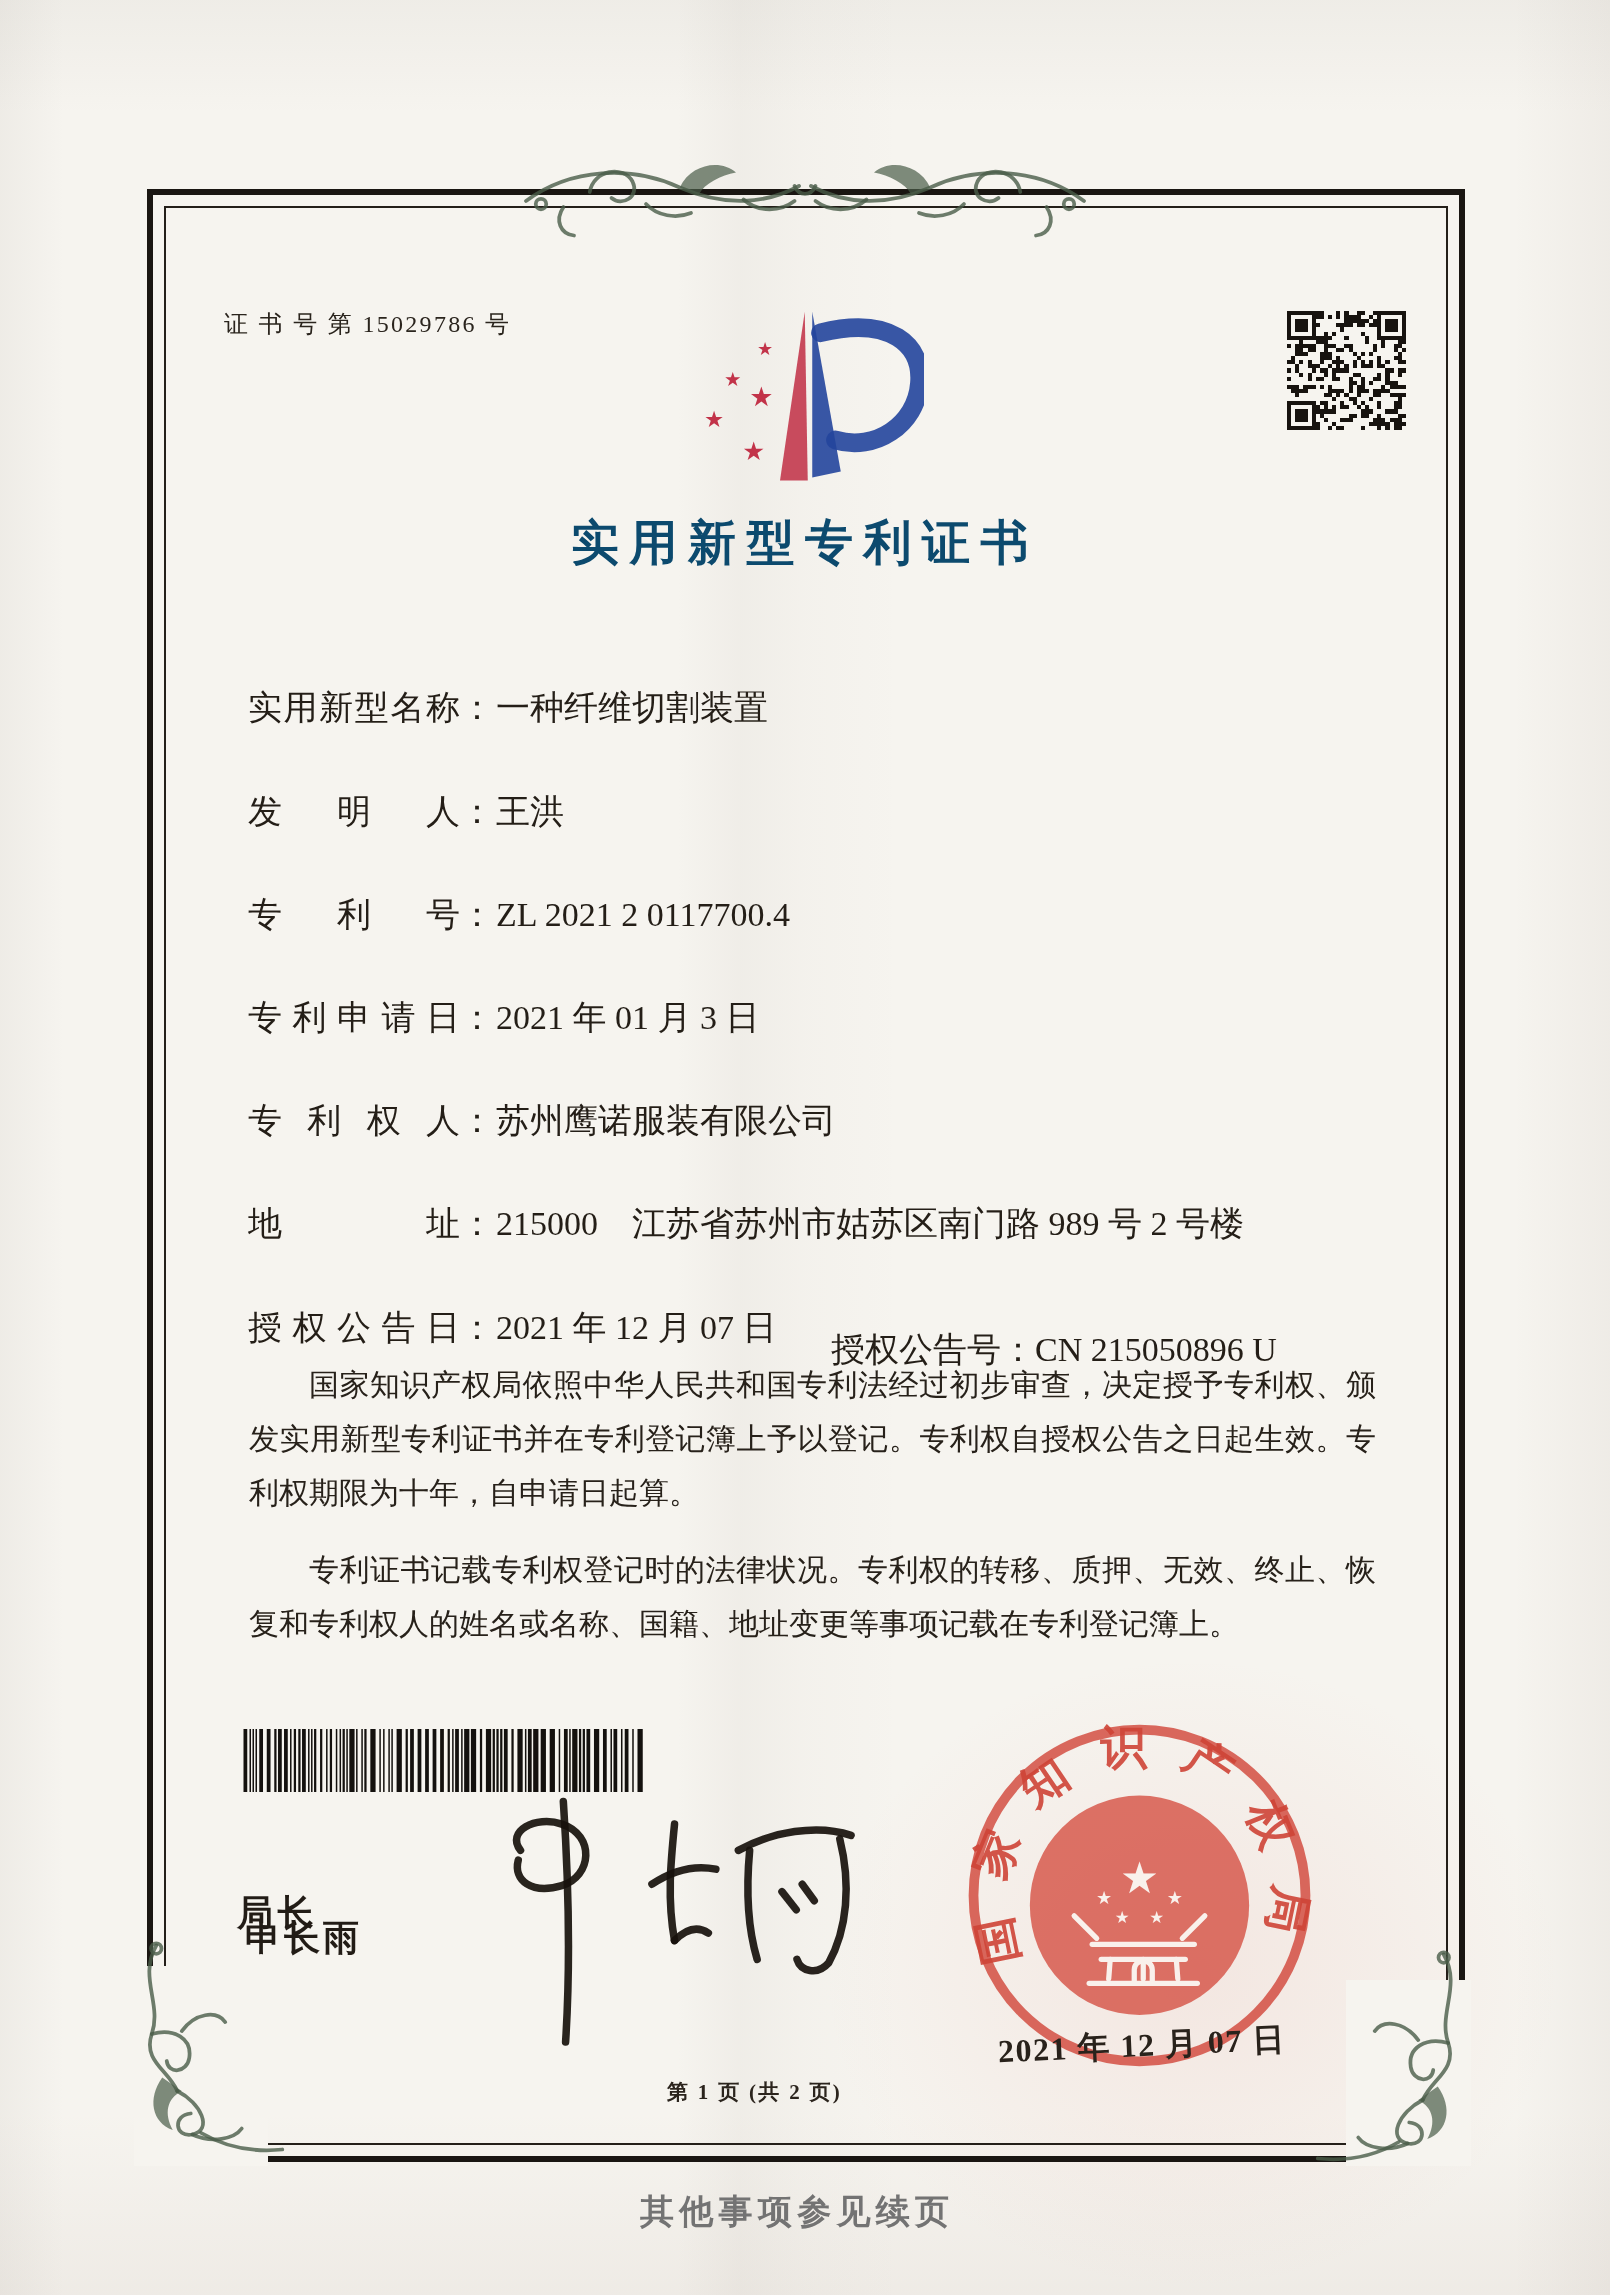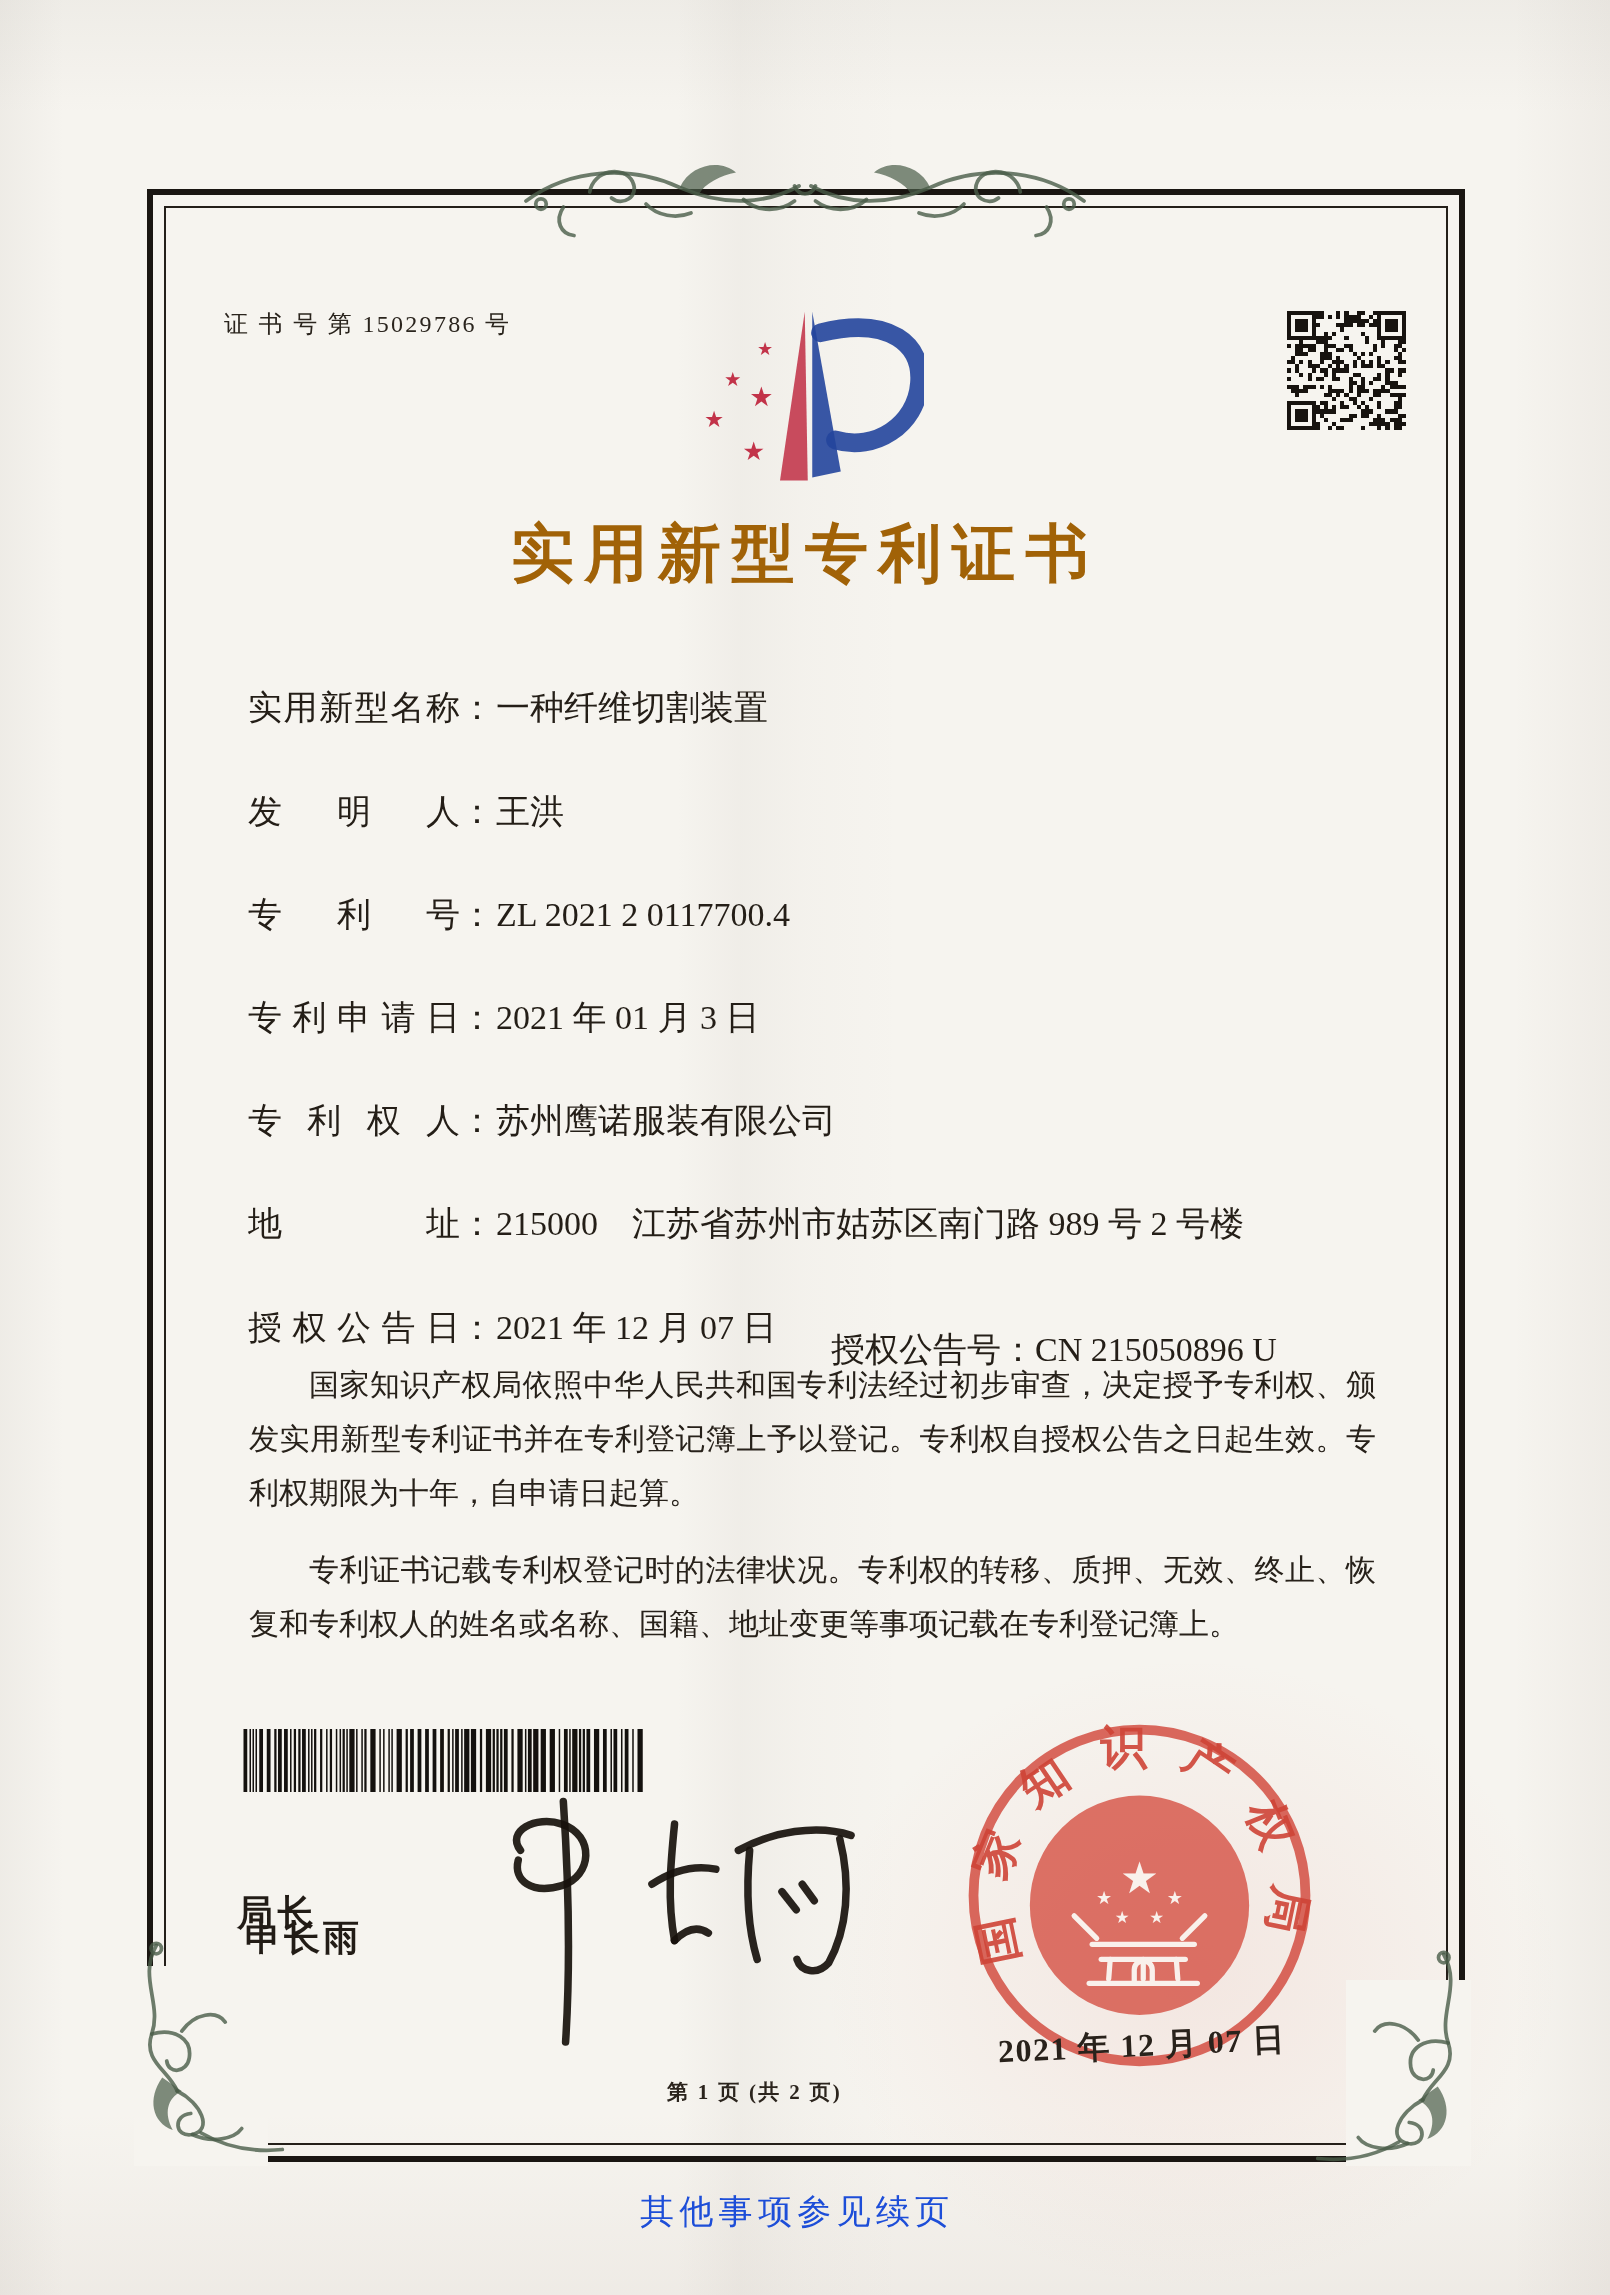--- a/index.html
+++ b/index.html
@@ -20,41 +20,41 @@
   .frame-outer{position:absolute;left:147px;top:189px;width:1318px;height:1973px;
     border:6px solid #1a1612;box-sizing:border-box;}
   .frame-inner{position:absolute;left:164px;top:206px;width:1284px;height:1939px;
     border:2.3px solid #241f19;box-sizing:border-box;}
   .patch{position:absolute;background:#f6f4ef;}
   .patch-bl{left:134px;top:1966px;width:134px;height:200px;}
   .patch-br{left:1346px;top:1980px;width:125px;height:186px;}
   .cert-no{position:absolute;left:224px;top:308px;font-size:24px;letter-spacing:2.3px;
     color:#2a241d;font-weight:500;white-space:pre;}
   .title{position:absolute;left:0;top:511px;width:100%;text-align:center;
-    font-size:63px;font-weight:700;letter-spacing:10.5px;color:#a16207;}
+    font-size:48px;font-weight:700;letter-spacing:10.5px;color:#0c4a6e;}
   .frow{position:absolute;left:248px;width:1127px;font-size:34px;color:#241e17;}
   .flabel{display:inline-block;width:212px;text-align:justify;text-align-last:justify;
     -moz-text-align-last:justify;vertical-align:top;}
   .fcolon{display:inline-block;width:36px;}
   .fvalue{white-space:pre;}
   .grantcol{position:absolute;left:583px;top:0;white-space:pre;margin-top:22px;}
   .bodyp{position:absolute;left:249px;width:1127px;font-size:30px;line-height:54px;
     text-align:justify;text-indent:2em;color:#27211a;}
   .svgabs{position:absolute;}
   .dir-title{position:absolute;left:237px;top:1849px;font-size:36px;font-weight:600;
     letter-spacing:4.5px;color:#221c16;margin-top:40px;}
   .dir-name{position:absolute;left:245px;top:1914px;font-size:36px;font-weight:600;
     letter-spacing:3px;color:#221c16;}
   .seal-date{position:absolute;left:973px;top:2024px;width:338px;text-align:center;
     font-size:32px;font-weight:600;letter-spacing:1.5px;color:#29221b;
     transform:rotate(-2.5deg);white-space:pre;}
   .page-label{position:absolute;left:667px;top:2078px;font-size:21px;font-weight:600;
     letter-spacing:2.3px;color:#2b241d;white-space:pre;}
-  .continue-note{position:absolute;left:640px;top:2189px;font-size:34px;font-weight:400;
-    letter-spacing:5.3px;color:#1d4ed8;text-align:center;}
+  .continue-note{position:absolute;left:640px;top:2189px;font-size:34px;font-weight:700;
+    letter-spacing:5.3px;color:#737373;text-align:center;}
   .orn path,.orn circle{stroke:#4a5d48;stroke-width:5;fill:none;
     stroke-linecap:round;stroke-linejoin:round;opacity:.8;}
   .orn .fill{fill:#4a5d48;stroke:none;opacity:.7;}
   .sig path{stroke:#17110c;stroke-width:10;fill:none;stroke-linecap:round;
     stroke-linejoin:round;opacity:.92;}
 </style>
 </head>
 <body>
 
 <div class="page">

